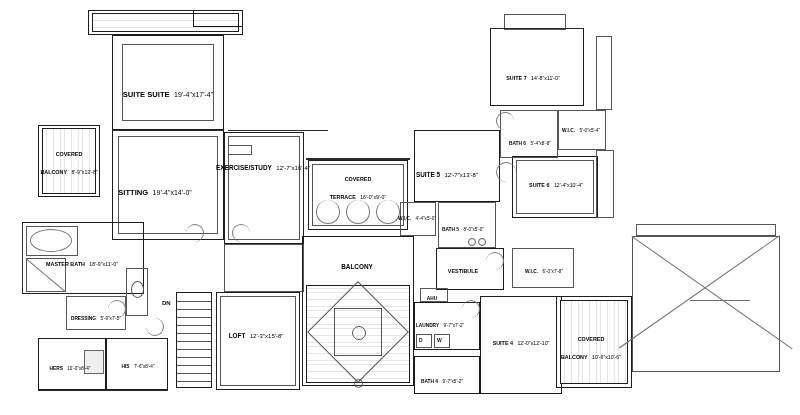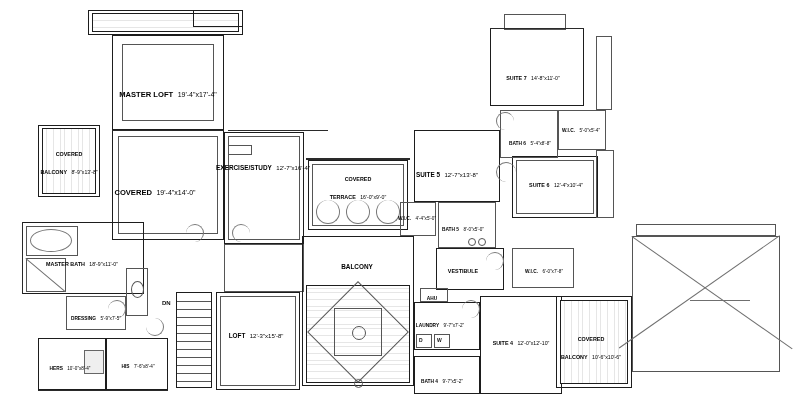--- a/index.html
+++ b/index.html
@@ -147,25 +147,25 @@
   <div class="lnl" style="left:632px;top:236px;width:196px;height:.8px;transform:rotate(35deg);transform-origin:0 0;"></div>
   <div class="lnl" style="left:780px;top:236px;width:196px;height:.8px;transform:rotate(145deg);transform-origin:0 0;"></div>
   <div class="lnl" style="left:690px;top:300px;width:60px;height:.8px;"></div>
   <div class="wl thin" style="left:636px;top:224px;width:140px;height:12px;"></div>
 
   <div class="ln" style="left:38px;top:390px;width:130px;height:1.2px;"></div>
   <div class="ln" style="left:22px;top:222px;width:1.2px;height:72px;"></div>
   <div class="ln" style="left:490px;top:28px;width:94px;height:1.4px;"></div>
 
   <div class="lbl big" style="left:168px;top:92px;">
-    <span class="rname">MASTER LOFT</span>
+    <span class="rname">SUITE SUITE</span>
     <span class="rdim">19'-4"x17'-4"</span>
   </div>
   <div class="lbl big" style="left:155px;top:190px;">
-    <span class="rname">COVERED</span>
+    <span class="rname">SITTING</span>
     <span class="rdim">19'-4"x14'-0"</span>
   </div>
   <div class="lbl sm" style="left:69px;top:160px;">
     <span class="rname" style="white-space:pre-line;">COVERED
 BALCONY</span>
     <span class="rdim">8'-9"x13'-8"</span>
   </div>
   <div class="lbl sm" style="left:82px;top:261px;">
     <span class="rname">MASTER BATH</span>
     <span class="rdim">18'-9"x11'-0"</span>

